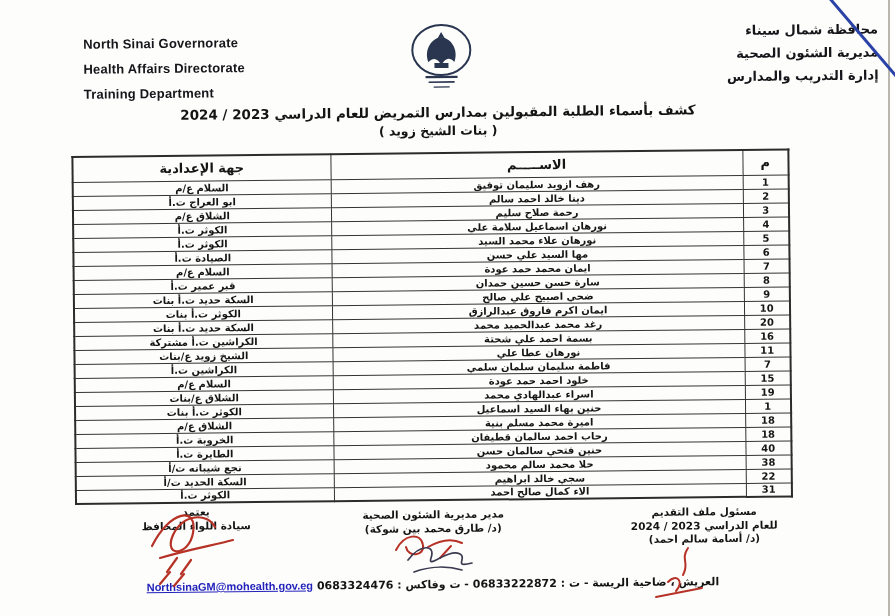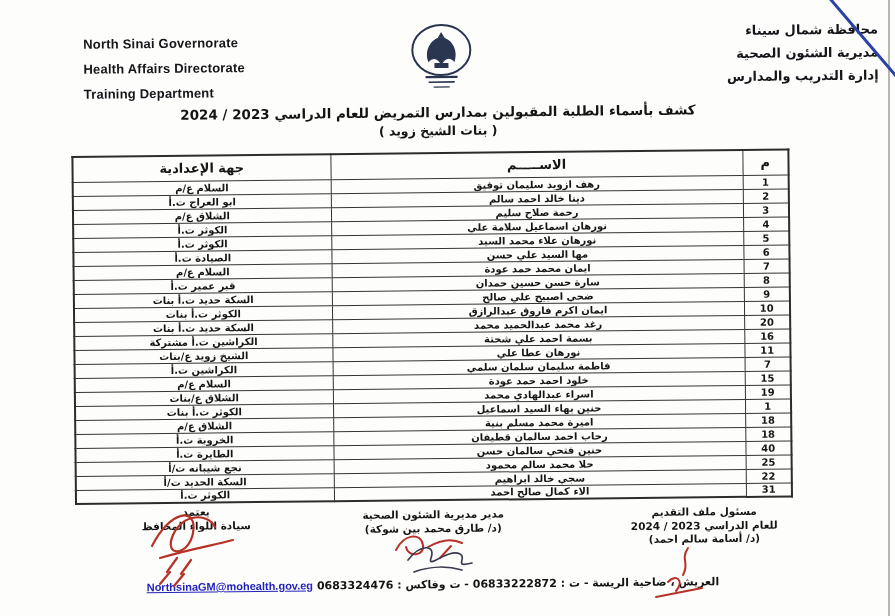--- a/index.html
+++ b/index.html
@@ -240,21 +240,21 @@
       <td>الخروبة ت.أ</td>
     </tr>
 
     <tr>
       <td>40</td>
       <td>حنين فتحي سالمان حسن</td>
       <td>الطايرة ت.أ</td>
     </tr>
 
     <tr>
-      <td>25</td>
+      <td>38</td>
       <td>حلا محمد سالم محمود</td>
       <td>نجع شيبانه ت/أ</td>
     </tr>
 
     <tr>
       <td>22</td>
       <td>سجي خالد ابراهيم</td>
       <td>السكة الحديد ت/أ</td>
     </tr>
 

